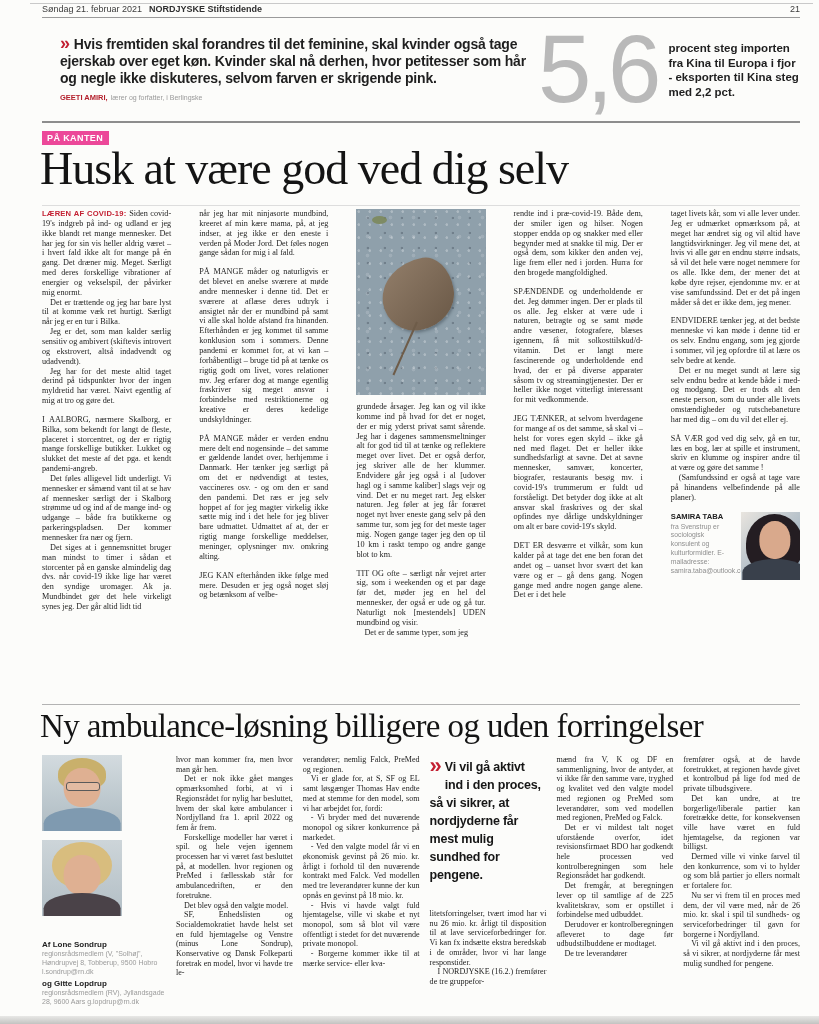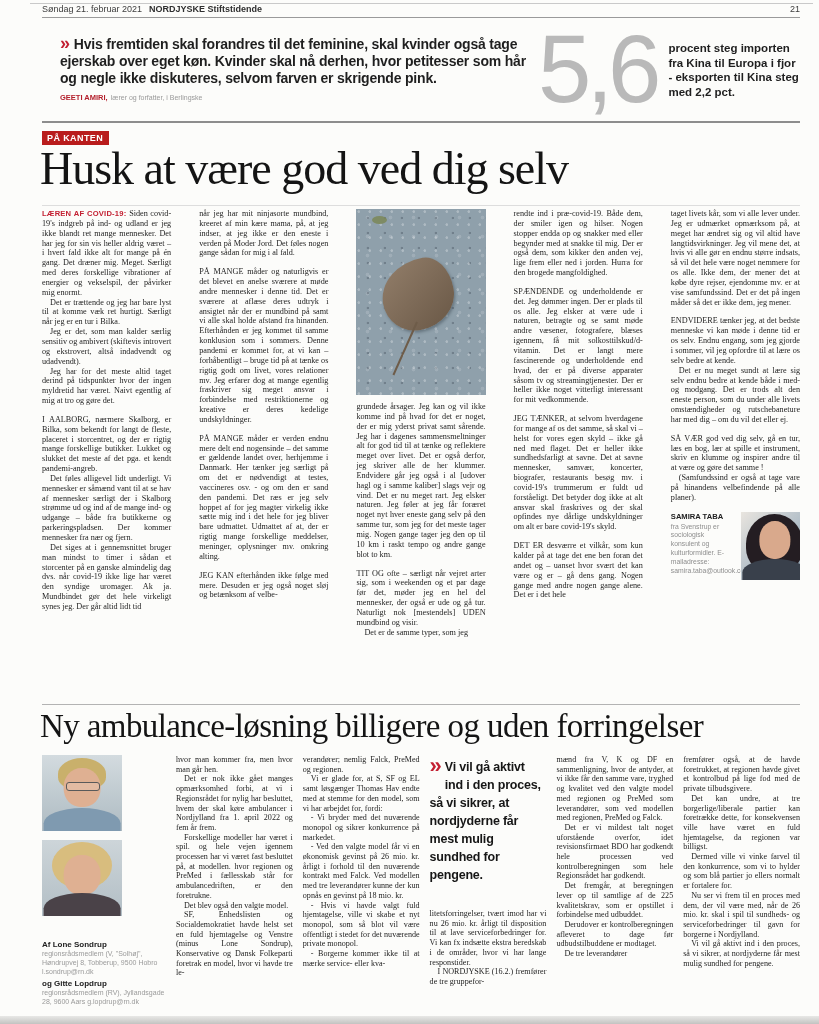--- a/index.html
+++ b/index.html
@@ -22,21 +22,21 @@
   .qmark{color:#c32032;font-size:18px;line-height:1;margin-right:4px;}
   .quote-attrib{margin-top:7px;font-family:"Liberation Sans",sans-serif;font-size:7px;color:#9a9a9a;}
   .qauthor{color:#b3202c;font-weight:bold;font-size:7.5px;margin-right:3px;}
 
   .stat-block{position:absolute;left:538px;top:25px;width:262px;display:flex;}
   .stat-number{font-family:"Liberation Sans",sans-serif;font-size:96px;line-height:0.92;
                color:#b9b9b9;letter-spacing:-5px;}
   .stat-text{margin-left:12px;margin-top:16px;width:142px;font-family:"Liberation Sans",sans-serif;
              font-weight:bold;font-size:11.5px;line-height:1.28;color:#1f1f1f;}
 
-  .kicker{position:absolute;left:42px;top:131px;background:#b91c1c;color:#fff;
+  .kicker{position:absolute;left:42px;top:131px;background:#ec4899;color:#fff;
           font-family:"Liberation Sans",sans-serif;font-weight:bold;font-size:9px;
           padding:2px 6px 2px 5px;letter-spacing:0.4px;}
   h1.headline{position:absolute;left:40px;top:142px;margin:0;font-size:46px;font-weight:normal;
           letter-spacing:-1px;color:#141414;white-space:nowrap;}
   h2.headline2{position:absolute;left:40px;top:708px;margin:0;font-size:33px;font-weight:normal;
           letter-spacing:-0.6px;color:#141414;white-space:nowrap;}
 
   .main-cols{position:absolute;left:42px;top:209px;width:758px;height:494px;display:flex;gap:28px;overflow:hidden;}
   .mcol{flex:1;min-width:0;}
   .para{margin:0;font-size:8.2px;line-height:1.2;text-align:justify;color:#1d1d1d;}

